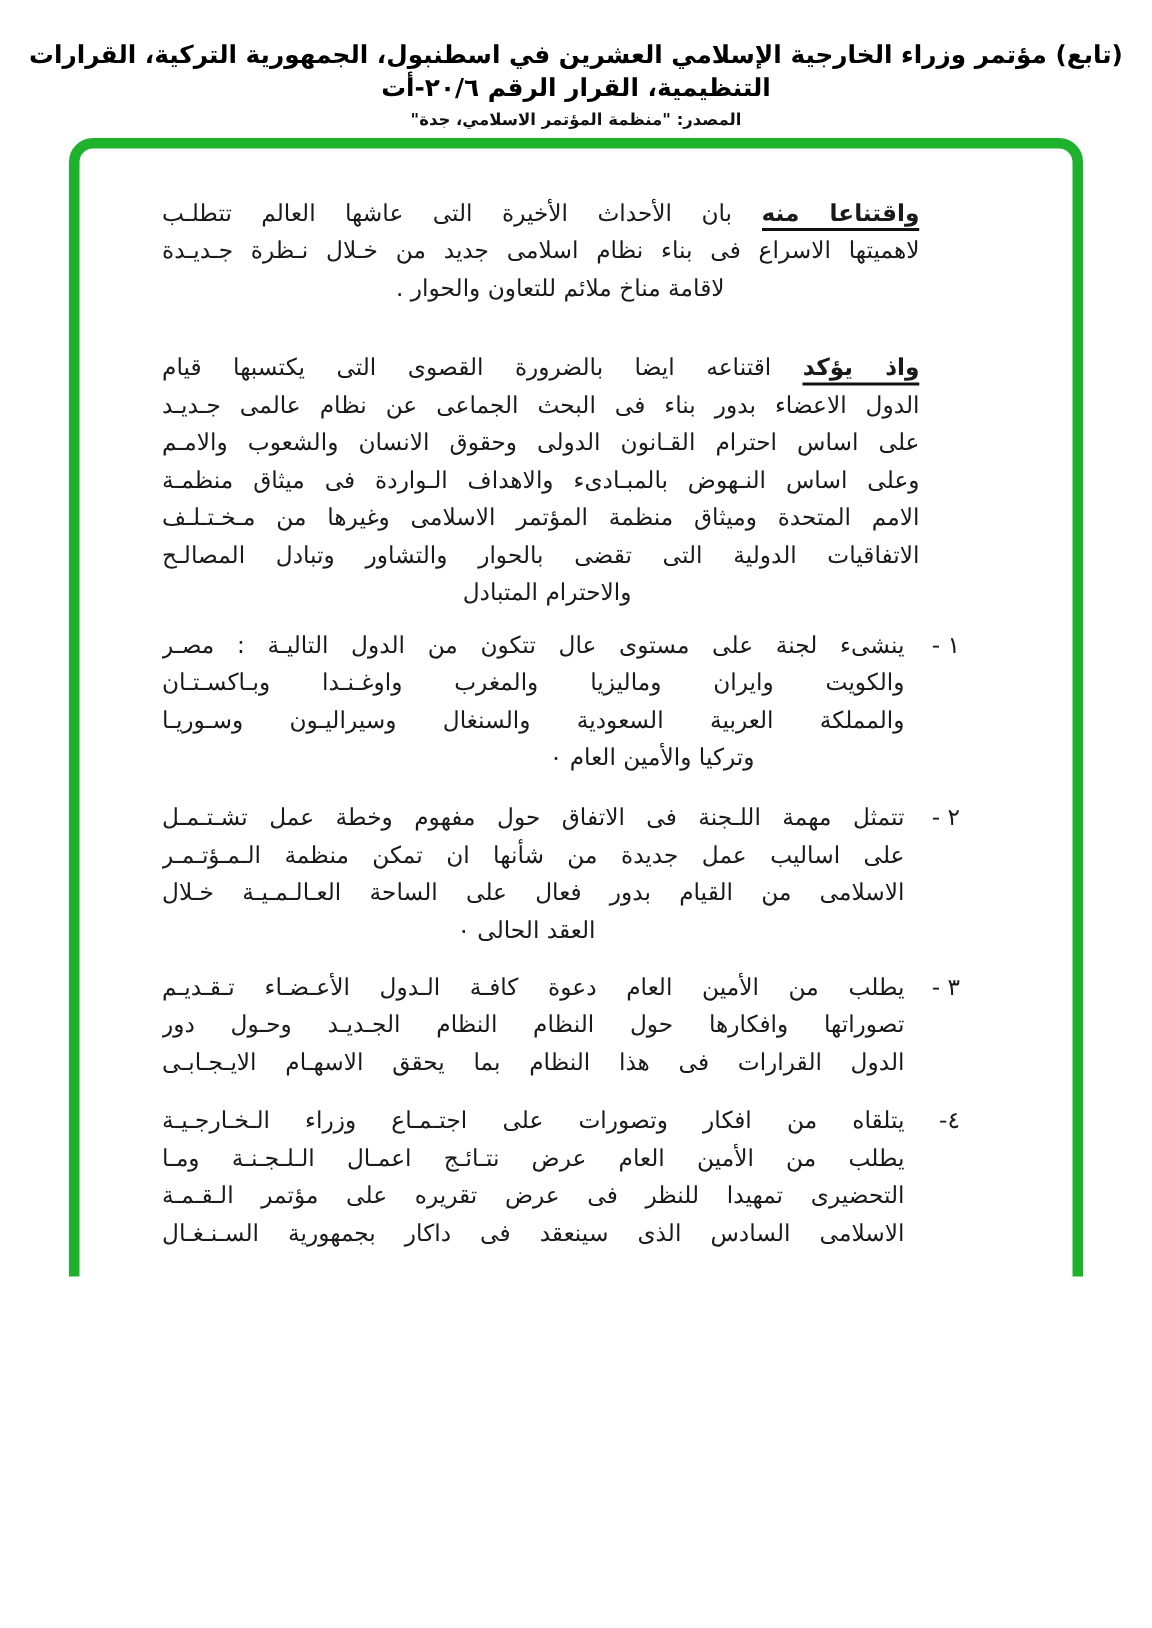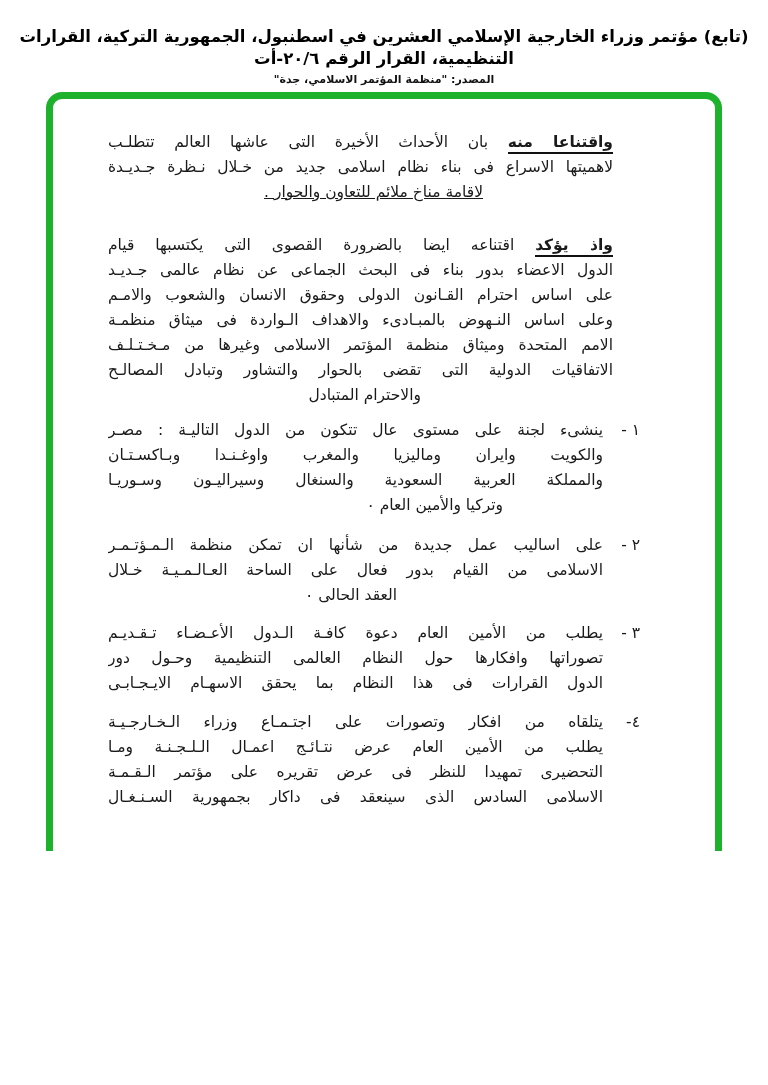--- a/index.html
+++ b/index.html
@@ -49,21 +49,21 @@
 
   <div class="hdr1">(تابع) مؤتمر وزراء الخارجية الإسلامي العشرين في اسطنبول، الجمهورية التركية، القرارات التنظيمية، القرار الرقم ٢٠/٦-أت</div>
 
   <div class="hdr2">المصدر: "منظمة المؤتمر الاسلامي، جدة"</div>
 
   <div class="frame">
     <div class="content" id="doc-content">
         <div class="para intro">
           <div class="line just"><span class="lead">واقتناعا منه</span> بان الأحداث الأخيرة التى عاشها العالم تتطلـب</div>
           <div class="line just">لاهميتها الاسراع فى بناء نظام اسلامى جديد من خـلال نـظرة جـديـدة</div>
-          <div class="line end" style="padding-right: 130px; text-decoration: underline;">لاقامة مناخ ملائم للتعاون والحوار .</div>
+          <div class="line end" style="padding-right: 130px;">لاقامة مناخ ملائم للتعاون والحوار .</div>
         </div>
         <div class="para intro">
           <div class="line just"><span class="lead">واذ يؤكد</span> اقتناعه ايضا بالضرورة القصوى التى يكتسبها قيام</div>
           <div class="line just">الدول الاعضاء بدور بناء فى البحث الجماعى عن نظام عالمى جـديـد</div>
           <div class="line just">على اساس احترام القـانون الدولى وحقوق الانسان والشعوب والامـم</div>
           <div class="line just">وعلى اساس النـهوض بالمبـادىء والاهداف الـواردة فى ميثاق منظمـة</div>
           <div class="line just">الامم المتحدة وميثاق منظمة المؤتمر الاسلامى وغيرها من مـخـتـلـف</div>
           <div class="line just">الاتفاقيات الدولية التى تقضى بالحوار والتشاور وتبادل المصالـح</div>
           <div class="line end" style="padding-right: 192px;">والاحترام المتبادل</div>
         </div>
@@ -72,30 +72,31 @@
           <div class="itext">
             <div class="line just">ينشىء لجنة على مستوى عال تتكون من الدول التاليـة :  مصـر</div>
             <div class="line just">والكويت وايران وماليزيا والمغرب واوغـنـدا وبـاكسـتـان</div>
             <div class="line just">والمملكة  العربية السعودية والسنغال وسيراليـون وسـوريـا</div>
             <div class="line end" style="padding-right: 100px;">وتركيا  والأمين العام ٠</div>
           </div>
         </div>
         <div class="para item">
           <span class="num">٢ -</span>
           <div class="itext">
+            <div class="line just">تتمثل مهمة اللـجنة فى الاتفاق حول مفهوم وخطة عمل تشـتـمـل</div>
             <div class="line just">على اساليب عمل جديدة من شأنها ان تمكن منظمة الـمـؤتـمـر</div>
             <div class="line just">الاسلامى من القيام بدور فعال على الساحة العـالـمـيـة خـلال</div>
             <div class="line end" style="padding-right: 206px;">العقد الحالى ٠</div>
           </div>
         </div>
         <div class="para item">
           <span class="num">٣ -</span>
           <div class="itext">
             <div class="line just">يطلب من الأمين العام دعوة كافـة الـدول الأعـضـاء تـقـديـم</div>
-            <div class="line just">تصوراتها وافكارها حول النظام العالمى التنظيمية وحـول دور</div>
+            <div class="line just">تصوراتها وافكارها حول النظام النظام الجـديـد وحـول دور</div>
             <div class="line just">الدول القرارات فى هذا النظام بما يحقق الاسهـام الايـجـابـى</div>
           </div>
         </div>
         <div class="para item">
           <span class="num">٤-</span>
           <div class="itext">
             <div class="line just">يتلقاه من افكار وتصورات على اجتـمـاع وزراء الـخـارجـيـة</div>
             <div class="line just">يطلب من الأمين العام عرض نتـائـج  اعمـال الـلـجـنـة ومـا</div>
             <div class="line just">التحضيرى تمهيدا للنظر فى عرض تقريره على مؤتمر الـقـمـة</div>
             <div class="line just">الاسلامى السادس الذى سينعقد فى داكار بجمهورية السـنـغـال</div>

